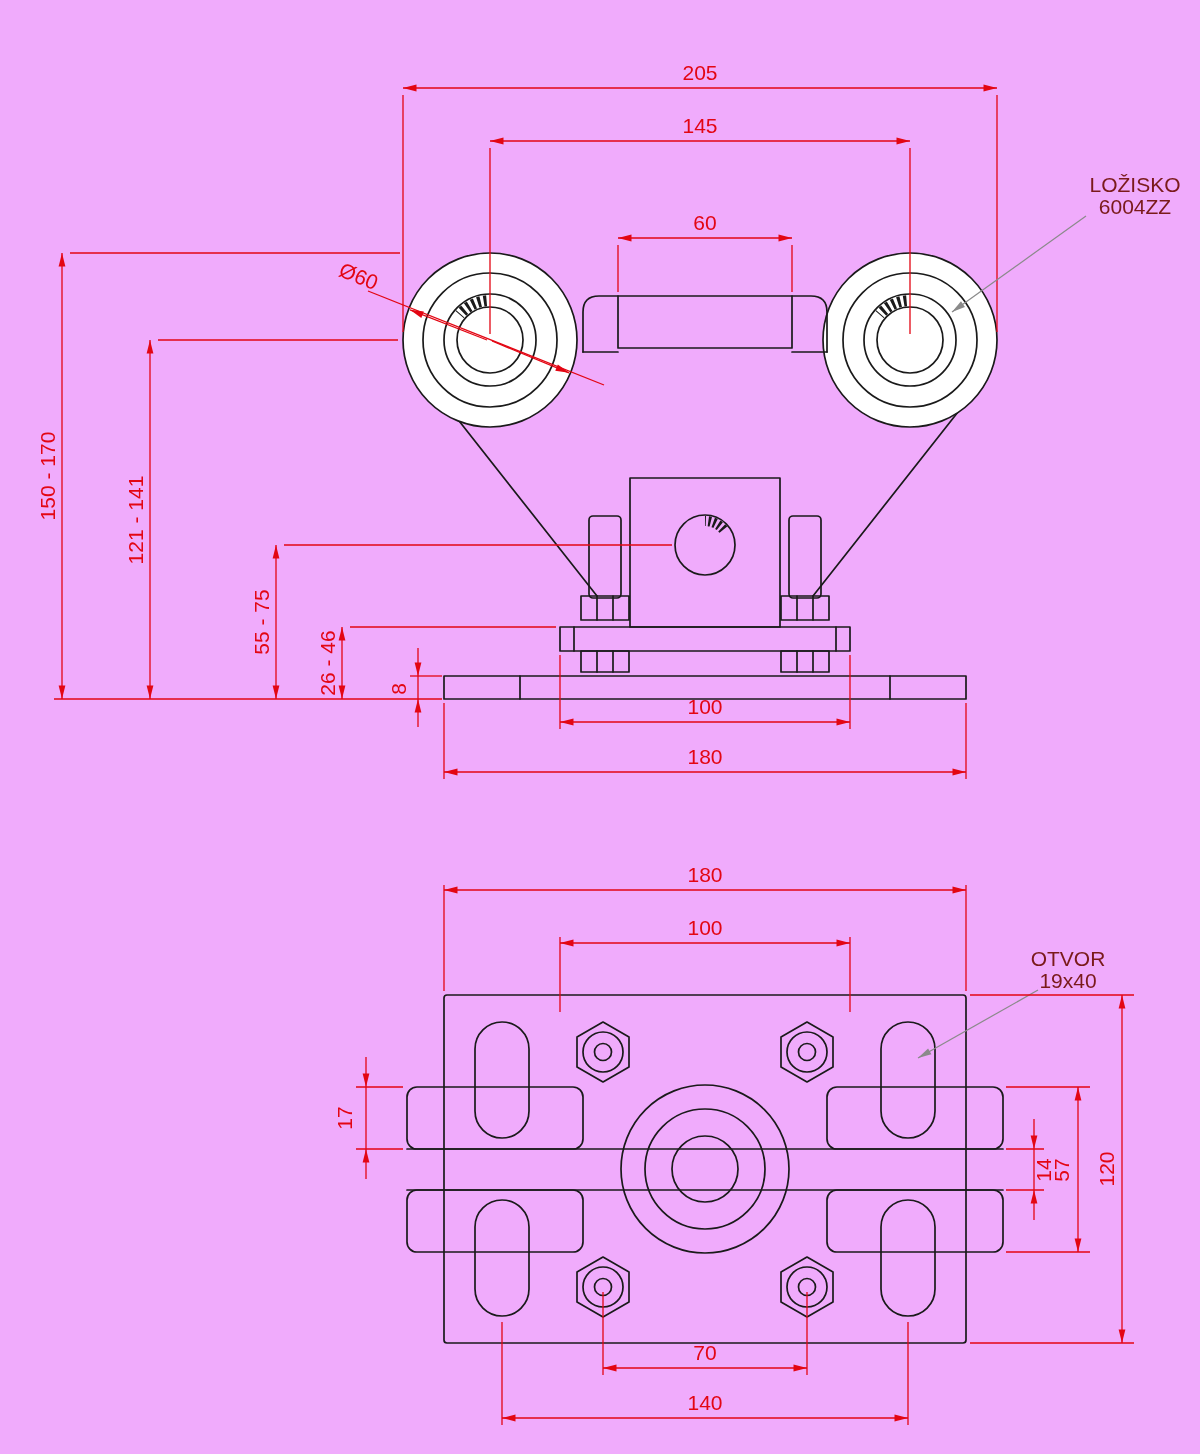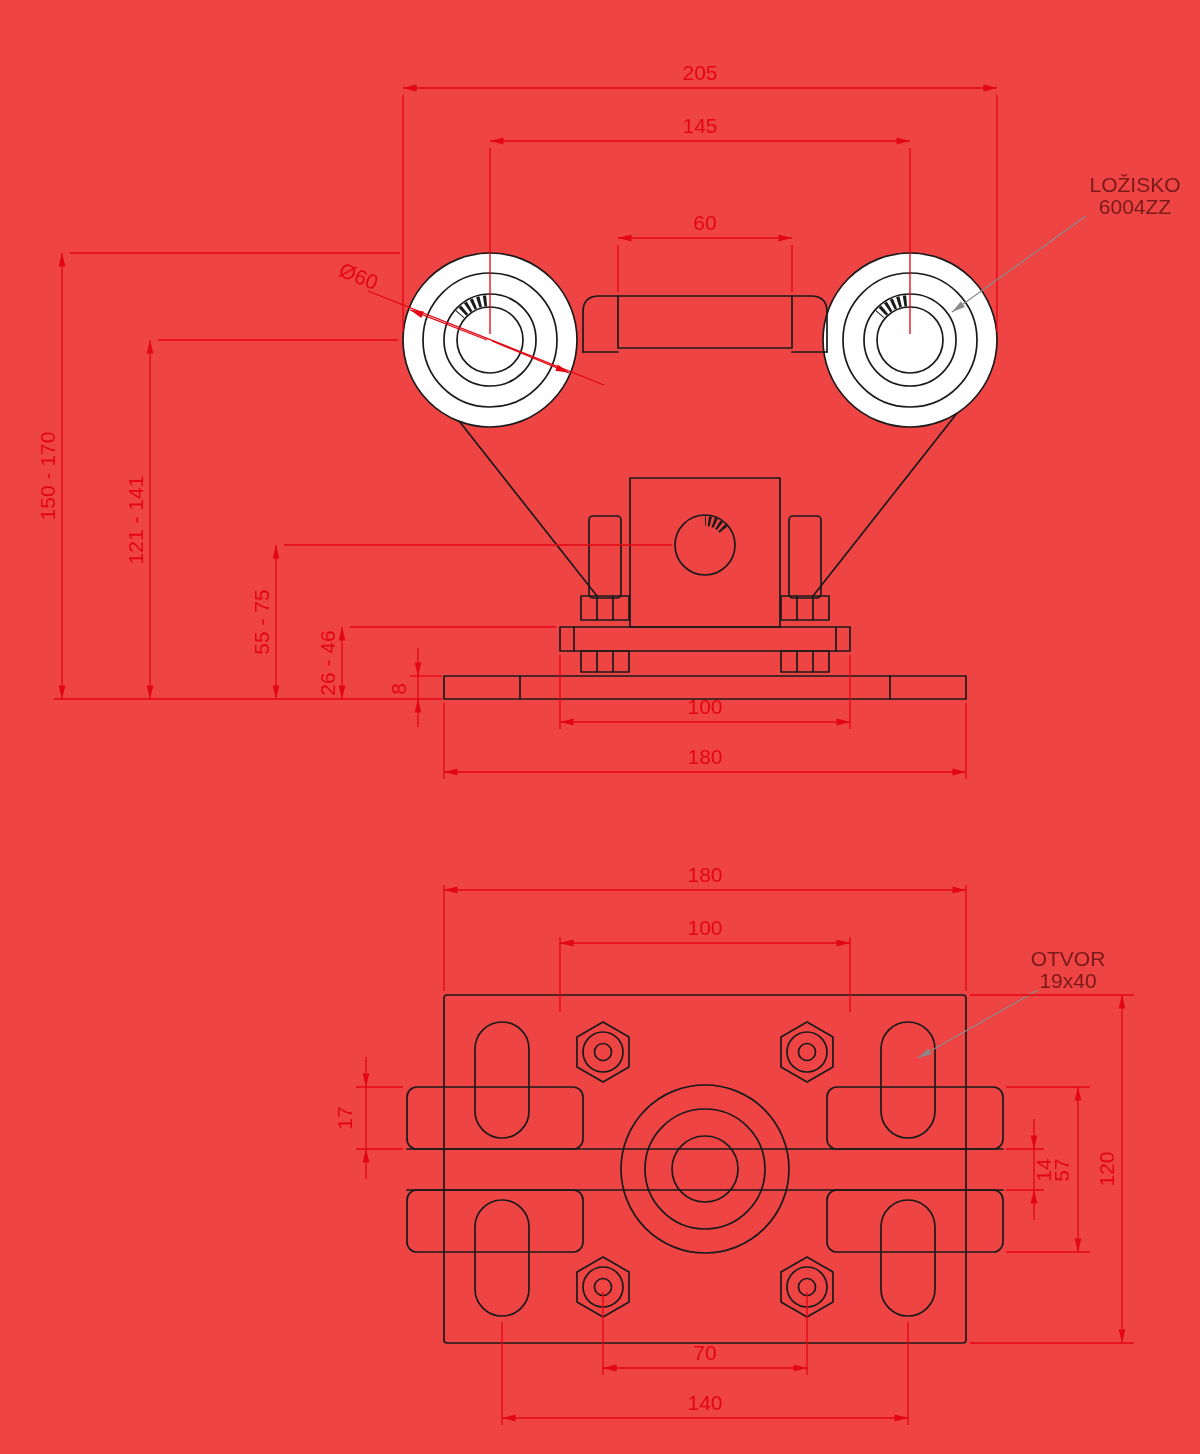--- a/index.html
+++ b/index.html
@@ -1,16 +1,16 @@
 <!DOCTYPE html>
 <html><head>
 <meta charset="utf-8">
 <style>
   html,body{margin:0;padding:0;background:#ffffff;}
-  .stage{position:relative;width:1200px;height:1454px;background:#ef4444;overflow:hidden;
+  .stage{position:relative;width:1200px;height:1454px;background:#f0abfc;overflow:hidden;
          font-family:"Liberation Sans", sans-serif;}
   svg{position:absolute;left:0;top:0;}
   .draw{stroke:#1a1a1a;stroke-width:1.7;fill:none;stroke-linecap:round;stroke-linejoin:round;}
   .wheelfill{fill:#ffffff;}
   .dim{stroke:#e30613;stroke-width:1.3;fill:none;}
   .dimtext{fill:#e30613;font-size:21px;font-family:"Liberation Sans",sans-serif;}
   .callout{fill:#7a1a1a;font-size:21px;font-family:"Liberation Sans",sans-serif;}
   .leader{stroke:#8a8a8a;stroke-width:1.2;fill:none;}
   .hatcharc{stroke:#1a1a1a;fill:none;}
   text{user-select:none;}

